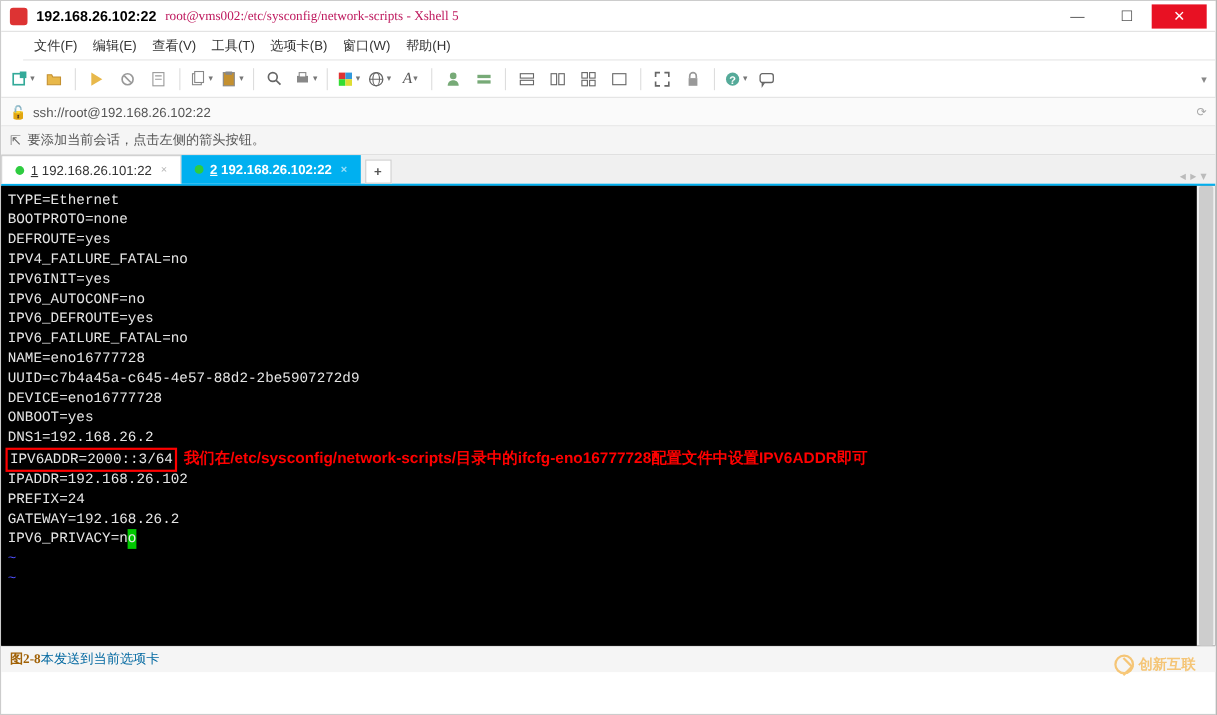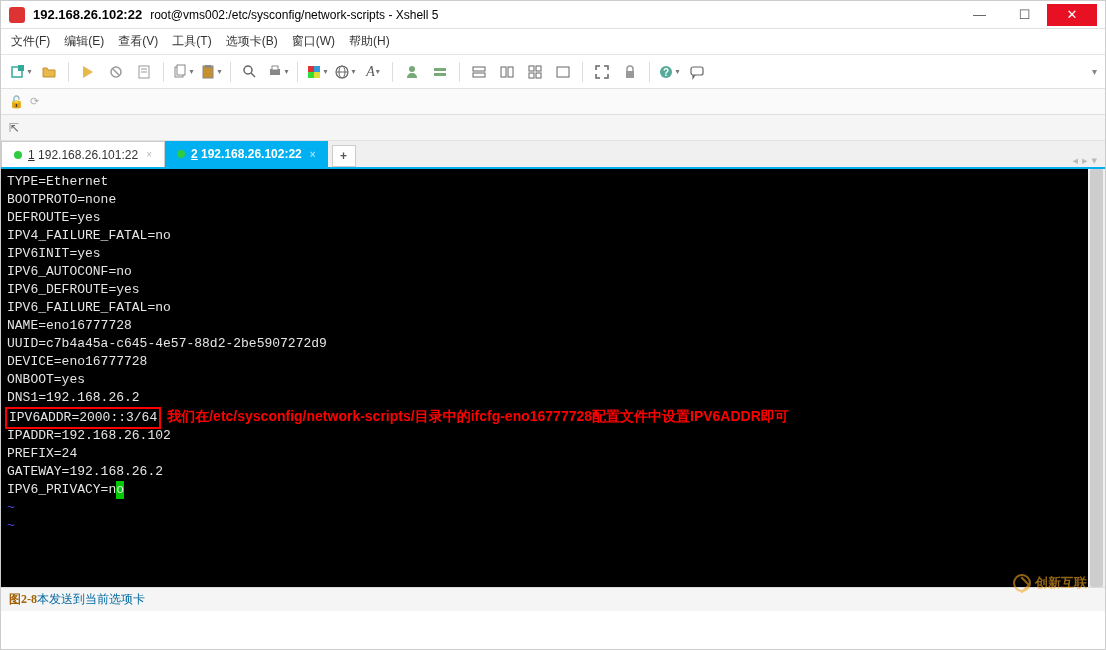--- a/index.html
+++ b/index.html
@@ -1,26 +1,26 @@
 <!DOCTYPE html>
 <html><head>
 <meta charset="utf-8">
 <style>
 * { margin: 0; padding: 0; box-sizing: border-box; }
 body { font-family: "Microsoft YaHei", "Segoe UI", sans-serif; font-size: 12px; background: #fff; width: 1106px; height: 650px; overflow: hidden; border: 1px solid #ccc; position: relative; }
 
 .titlebar { height: 28px; display: flex; align-items: center; padding: 0 8px; background: #fff; border-bottom: 1px solid #e0e0e0; }
 .titlebar .app-icon { width: 16px; height: 16px; background: #d33; border-radius: 3px; margin-right: 8px; }
 .titlebar .title-bold { font-weight: bold; font-size: 13px; margin-right: 8px; }
-.titlebar .title-sub { color: #000000; font-size: 12px; }
+.titlebar .title-sub { color: #be185d; font-size: 12px; font-family: Liberation Serif, serif; }
 .titlebar .win-controls { margin-left: auto; display: flex; }
 .titlebar .win-btn { width: 45px; height: 22px; display: flex; align-items: center; justify-content: center; color: #555; font-size: 13px; }
 .titlebar .win-close { background: #e81123; color: #fff; width: 50px; }
 
-.menubar { height: 26px; display: flex; align-items: center; padding: 0 10px; gap: 14px; border-bottom: 1px solid #e5e5e5; }
+.menubar { height: 26px; display: flex; align-items: center; padding: 0 10px; gap: 14px; border-bottom: 1px solid #e5e5e5; margin-left: 20px; }
 .menubar span { color: #333; font-size: 12px; }
 
 .toolbar { height: 34px; display: flex; align-items: center; padding: 0 8px; gap: 4px; border-bottom: 1px solid #e0e0e0; }
 .tb-btn { display: flex; align-items: center; justify-content: center; width: 24px; height: 24px; color: #555; position: relative; }
 .tb-dd::after { content: "▾"; font-size: 8px; color: #777; margin-left: 1px; }
 .tb-sep { width: 1px; height: 20px; background: #ddd; margin: 0 3px; }
 .tb-expand { margin-left: auto; color: #888; font-size: 10px; }
 
 .addrbar { height: 26px; display: flex; align-items: center; padding: 0 8px; border-bottom: 1px solid #e0e0e0; background: #fafafa; }
 .addrbar .lock-icon { margin-right: 6px; color: #888; }
@@ -49,21 +49,21 @@
 .terminal .tilde { color: #5050ff; }
 .terminal .statusline { position: absolute; bottom: 6px; right: 20px; color: #e5e5e5; font-family: Consolas, monospace; }
 .terminal .statusline span { margin-left: 60px; }
 .term-scrollbar { width: 17px; background: #f0f0f0; position: relative; }
 .term-scrollbar .thumb { position: absolute; top: 0; left: 2px; right: 2px; height: 100%; background: #cdcdcd; border-radius: 2px; }
 
 .statusbar { height: 24px; display: flex; align-items: center; padding: 0 8px; border-top: 1px solid #ddd; background: #f5f5f5; }
 .statusbar .fig-label { color: #a16207; font-weight: bold; font-family: "Microsoft YaHei"; }
 .statusbar .status-text { color: #0369a1; }
 
-.watermark { position: absolute; right: 18px; bottom: 57px; opacity: 0.6; color: #f5a623; font-size: 13px; font-weight: bold; display: flex; align-items: center; gap: 4px; }
+.watermark { position: absolute; right: 18px; bottom: 36px; opacity: 0.6; color: #f5a623; font-size: 13px; font-weight: bold; display: flex; align-items: center; gap: 4px; }
 .watermark .wm-icon { width: 18px; height: 18px; border: 2px solid #f5a623; border-radius: 50%; display: inline-block; position: relative; }
 .watermark .wm-icon::after { content:""; position:absolute; width:10px; height:10px; border-top:2px solid #f5a623; border-right:2px solid #f5a623; transform: rotate(45deg); top:3px; left:1px; }
 
 svg { width: 16px; height: 16px; }
 </style>
 </head>
 <body>
 
 <div class="titlebar">
   <div class="app-icon"></div>
@@ -224,25 +224,27 @@
       <svg viewBox="0 0 16 16">
         <rect x="2" y="3" width="12" height="8" rx="2" fill="none" stroke="#666" stroke-width="1.2"></rect>
         <path d="M6 11l-2 3v-3" fill="none" stroke="#666" stroke-width="1.2"></path>
       </svg>
     </div>
   <div class="tb-expand">▾</div>
 </div>
 
 <div class="addrbar">
   <span class="lock-icon">🔓</span>
+  <span class="addr-text">ssh://root@192.168.26.102:22</span>
   <span class="end-box">⟳</span>
 </div>
 
 <div class="infobar">
   <span class="arrow-icon">⇱</span>
+  <span class="info-text">要添加当前会话，点击左侧的箭头按钮。</span>
 </div>
 
 <div class="tabbar">
   <div class="tab tab-inactive">
     <span class="dot-green"></span>
     <span style="text-decoration:underline">1</span>&nbsp;<span>192.168.26.101:22</span>
     <span class="tab-close">×</span>
   </div>
   <div class="tab tab-active">
     <span class="dot-green"></span>

